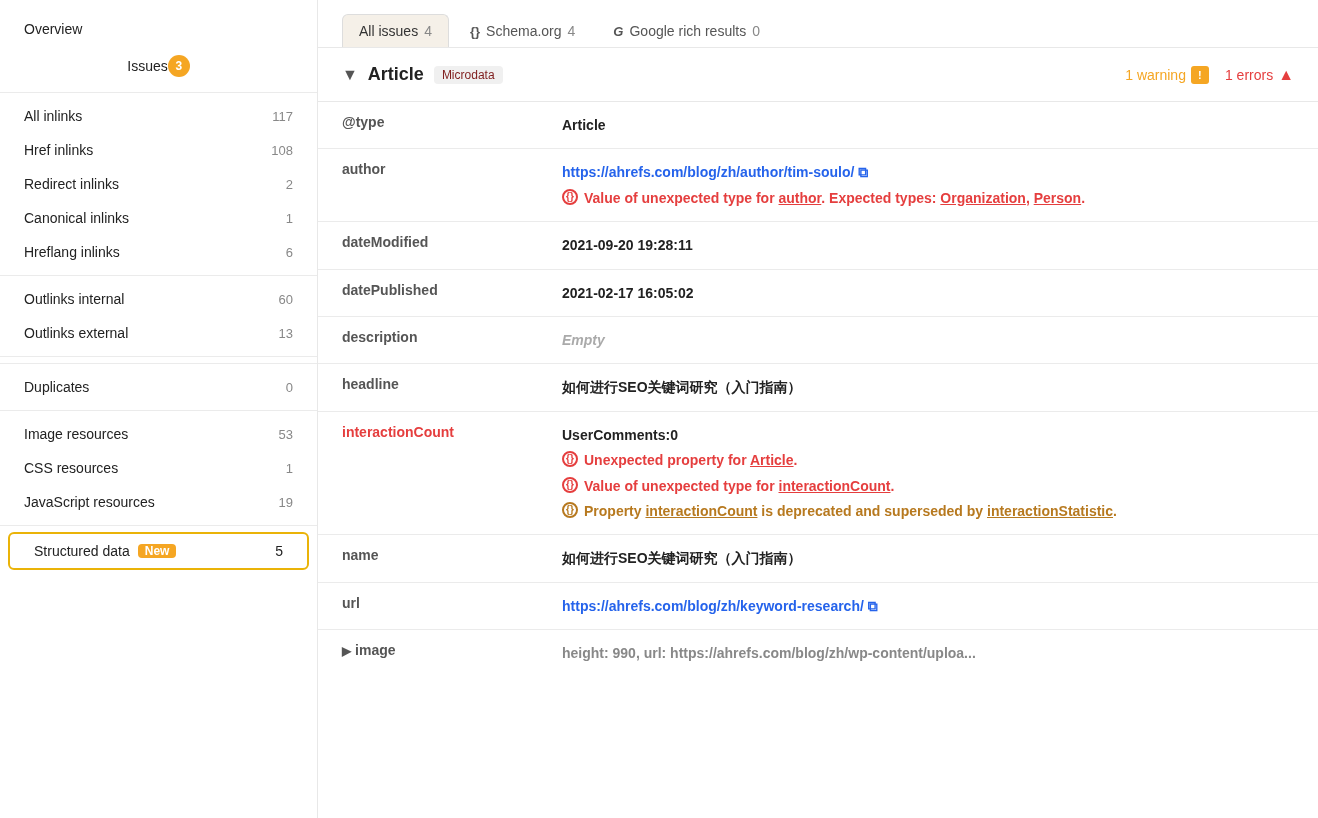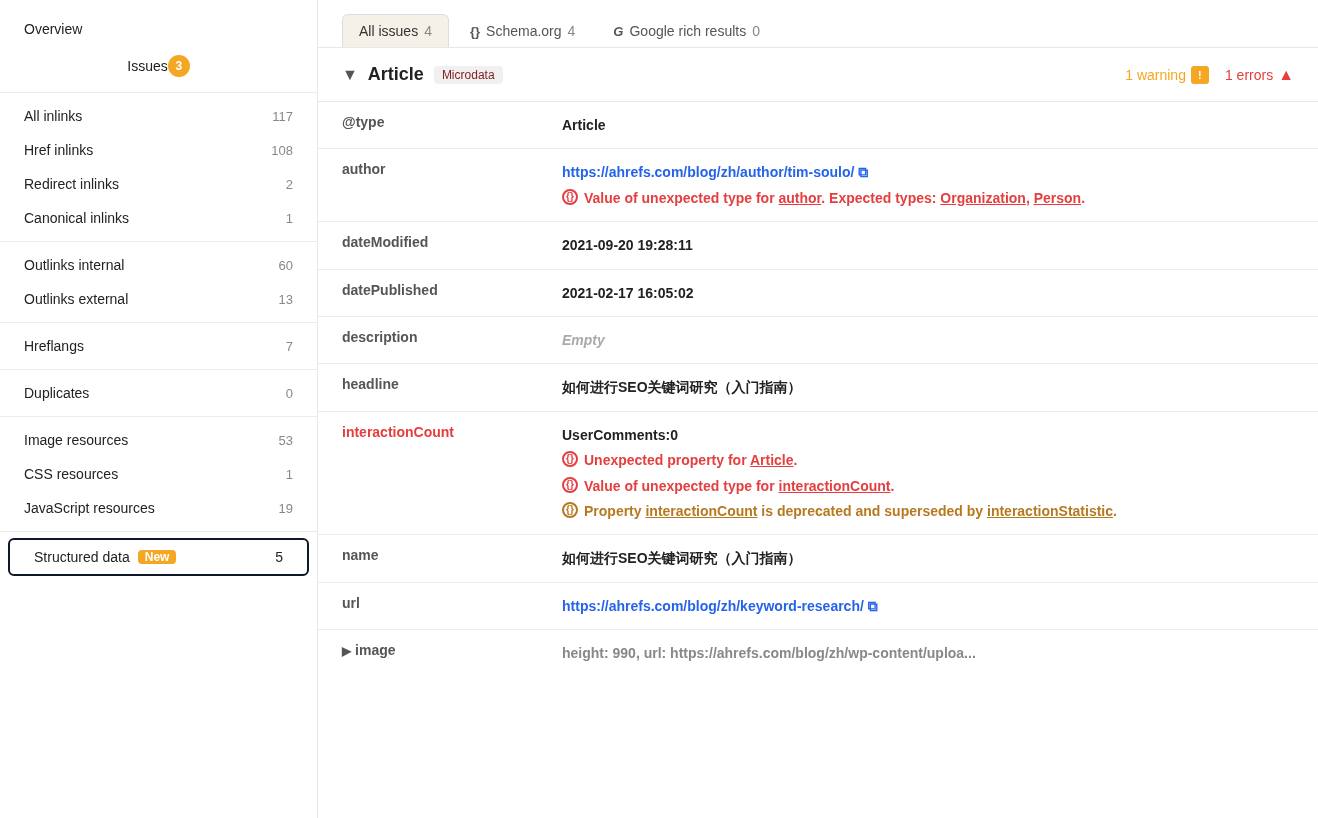--- a/index.html
+++ b/index.html
@@ -50,21 +50,21 @@
       font-weight: 700;
     }
     .sidebar-item-structured {
       display: flex;
       justify-content: space-between;
       align-items: center;
       padding: 9px 24px;
       cursor: pointer;
       font-size: 14px;
       color: #222;
-      border: 2px solid #0f172a;
+      border: 2px solid #eab308;
       border-radius: 6px;
       margin: 4px 8px;
     }
     .sidebar-item-structured .left { display: flex; align-items: center; gap: 8px; }
     .new-badge {
       background: #f5a623;
       color: #fff;
       border-radius: 4px;
       padding: 0 7px;
       font-size: 12px;
@@ -244,34 +244,34 @@
     <span class="count">108</span>
   </div>
   <div class="sidebar-item">
     <span>Redirect inlinks</span>
     <span class="count">2</span>
   </div>
   <div class="sidebar-item">
     <span>Canonical inlinks</span>
     <span class="count">1</span>
   </div>
+  <div class="sidebar-item">
+    <span>Hreflang inlinks</span>
+    <span class="count">6</span>
+  </div>
   <div class="sidebar-divider"></div>
   <div class="sidebar-item">
     <span>Outlinks internal</span>
     <span class="count">60</span>
   </div>
   <div class="sidebar-item">
     <span>Outlinks external</span>
     <span class="count">13</span>
   </div>
   <div class="sidebar-divider"></div>
-  <div class="sidebar-item">
-    <span>Hreflangs</span>
-    <span class="count">7</span>
-  </div>
   <div class="sidebar-divider"></div>
   <div class="sidebar-item">
     <span>Duplicates</span>
     <span class="count">0</span>
   </div>
   <div class="sidebar-divider"></div>
   <div class="sidebar-item">
     <span>Image resources</span>
     <span class="count">53</span>
   </div>

